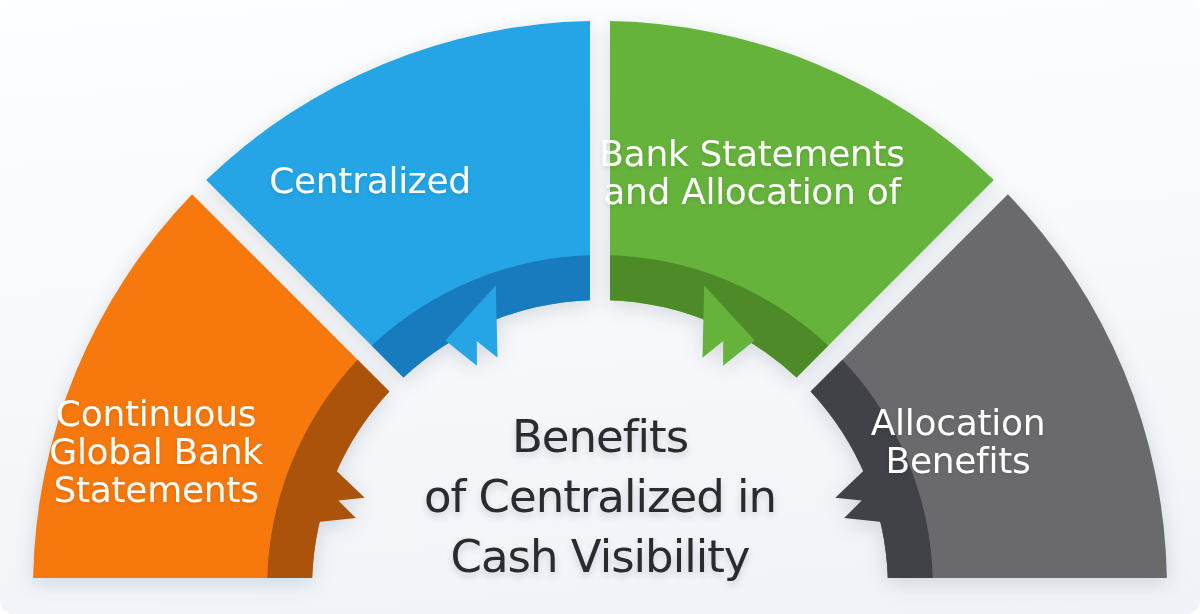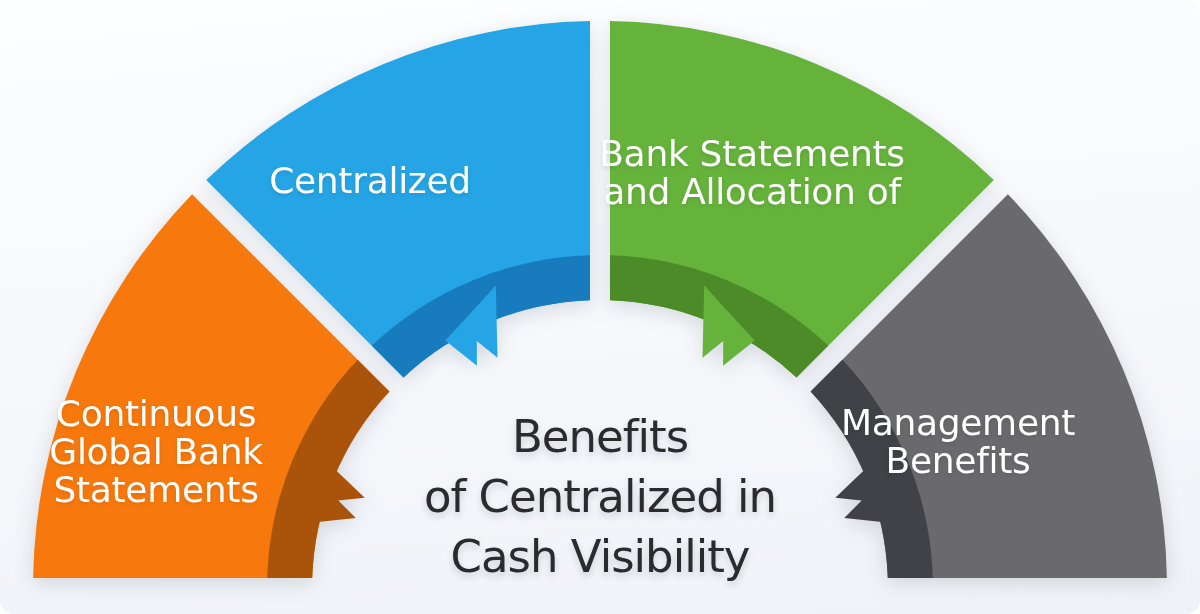--- a/index.html
+++ b/index.html
@@ -68,21 +68,21 @@
         <div>Statements</div>
       </div>
       <div class="seg-label" style="left: 370px; top: 181px;">
         <div>Centralized</div>
       </div>
       <div class="seg-label" style="left: 752px; top: 173px;">
         <div>Bank Statements</div>
         <div>and Allocation of</div>
       </div>
       <div class="seg-label" style="left: 958px; top: 442px;">
-        <div>Management</div>
+        <div>Allocation</div>
         <div>Benefits</div>
       </div>
     </div>
 
   <div class="center-title">
     <span class="line">Benefits</span>
     <span class="line">of Centralized in</span>
     <span class="line">Cash Visibility</span>
   </div>
 </div>

